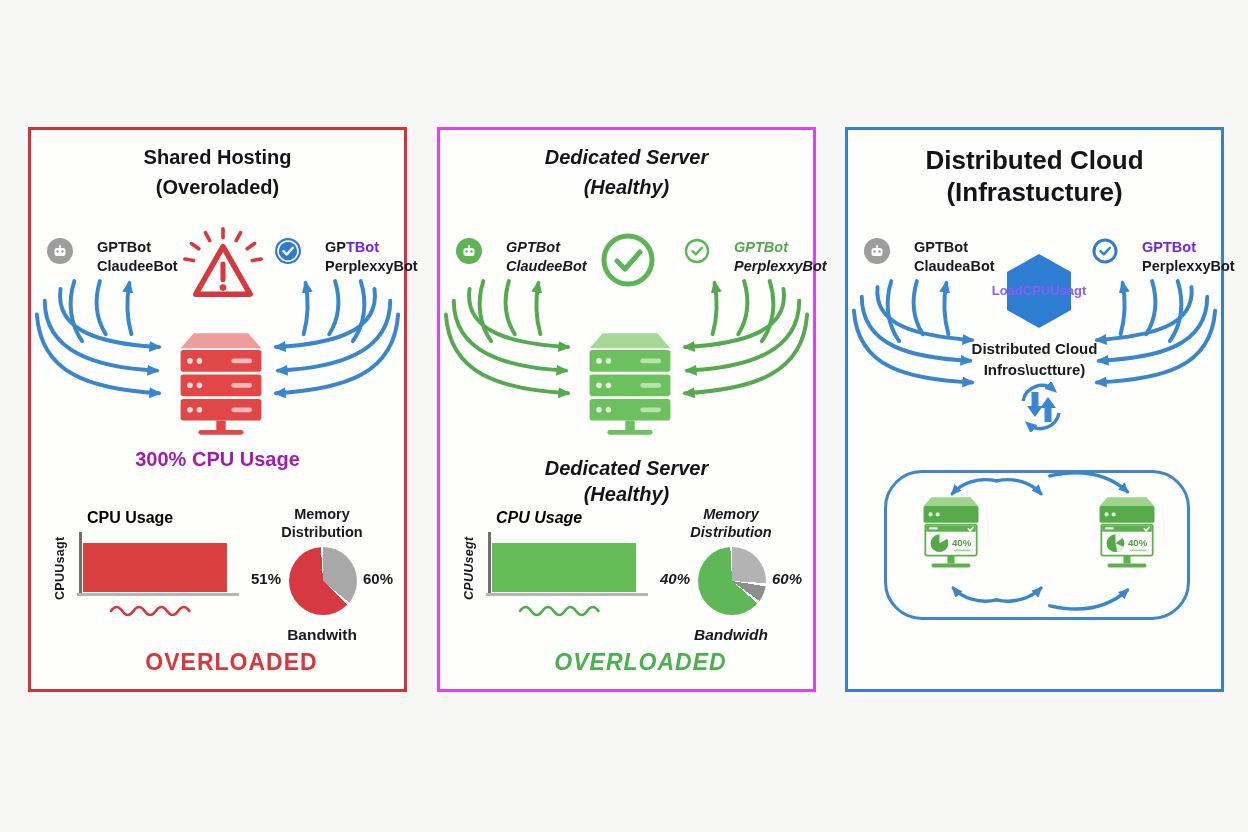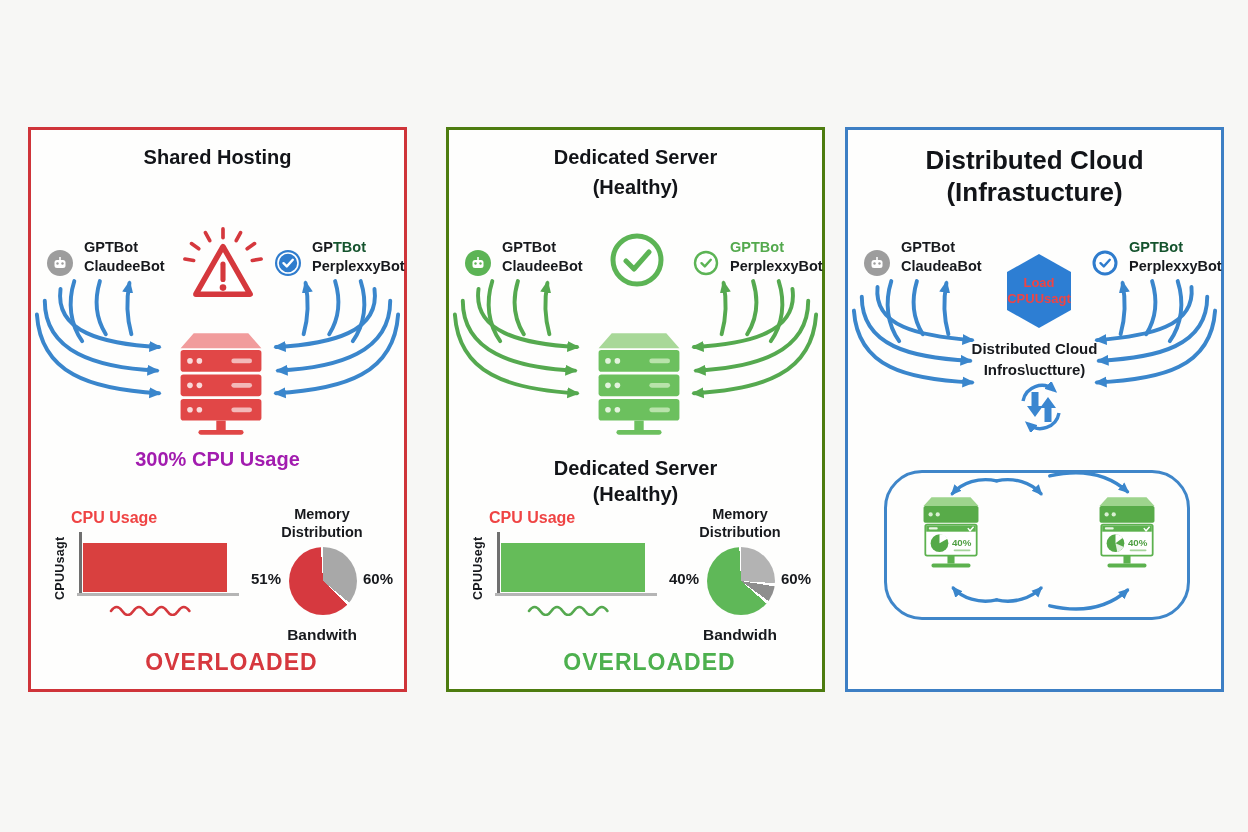--- a/index.html
+++ b/index.html
@@ -1,49 +1,49 @@
 <!DOCTYPE html>
 <html><head>
 <meta charset="utf-8">
 <style>
   html,body{margin:0;padding:0;}
   .canvas{position:relative;width:1248px;height:832px;background:#f7f7f5;
     font-family:"Liberation Sans",sans-serif;overflow:hidden;color:#17191d;}
   .panel{position:absolute;top:127px;width:379px;height:565px;background:#fefefd;box-sizing:border-box;}
   .p1{left:28px;border:3px solid #cf3439;}
-  .p2{left:446px;border:3px solid #4d7c0f;}
+  .p2{left:437px;border:3px solid #d946ef;font-style:italic;}
   .p3{left:845px;border:3px solid #3d7fc4;}
   .flow{position:absolute;left:0;top:0;width:100%;height:100%;z-index:1;}
   .panel>div,.panel>header{z-index:2;}
   .title{position:absolute;top:12px;left:0;right:0;text-align:center;font-size:20px;font-weight:700;line-height:30px;color:#121418;}
   .p3 .title{font-size:26px;line-height:32px;top:14px;}
   
-  .bot{position:absolute;display:flex;align-items:flex-end;gap:11px;}
+  .bot{position:absolute;display:flex;gap:24px;}
   .badge{width:26px;height:26px;display:inline-block;flex:0 0 auto;}
   .badge svg{width:100%;height:100%;display:block;}
   .bot-lines{display:flex;flex-direction:column;font-size:14.5px;font-weight:700;line-height:19px;white-space:nowrap;}
-  .t-blue{color:#14532d;} .t-green{color:#53a94d;}
+  .t-blue{color:#6d28d9;} .t-green{color:#53a94d;}
   .bot-left{left:16px;top:108px;}
   .bot-right{left:244px;top:108px;}
   
   .warning{position:absolute;left:148px;top:96px;width:88px;height:80px;}
   .bigcheck{position:absolute;left:160px;top:102px;width:56px;height:56px;}
   .healthy{position:absolute;left:0;right:0;top:158px;text-align:center;font-size:13.5px;font-weight:700;color:#56b050;letter-spacing:.5px;}
   .hex{position:absolute;left:159px;top:124px;width:64px;height:74px;}
   .hex svg{position:absolute;inset:0;}
-  .hex .hextext{position:absolute;inset:0;display:flex;flex-direction:column;align-items:center;justify-content:center;
-    color:#ef4444;font-size:13px;font-weight:700;line-height:16px;}
+  .hex .hextext{position:absolute;inset:0;display:flex;flex-direction:row;align-items:center;justify-content:center;
+    color:#8b5cf6;font-size:13px;font-weight:700;line-height:16px;}
   
   .server{position:absolute;left:143px;top:200px;width:94px;height:106px;}
   .server svg{width:100%;height:100%;}
   .cpu300{position:absolute;left:0;right:0;top:318px;text-align:center;font-size:20px;font-weight:700;color:#a21caf;}
   .caption2{position:absolute;left:0;right:0;top:325px;text-align:center;font-size:20px;font-weight:700;line-height:26px;color:#121418;}
   
   .bargroup{position:absolute;left:20px;top:379px;width:170px;}
-  .bartitle{margin-left:20px;font-size:16px;font-weight:700;color:#ef4444;}
+  .bartitle{margin-left:36px;font-size:16px;font-weight:700;color:#000000;}
   .plot{position:relative;height:62px;margin-top:5px;}
   .ylab{position:absolute;left:2px;top:-6px;height:74px;writing-mode:vertical-rl;transform:rotate(180deg);
     display:flex;align-items:center;font-size:12.5px;font-weight:700;letter-spacing:.3px;}
   .yaxis{position:absolute;left:28px;top:0;bottom:0;width:2.5px;background:#6f6f6f;}
   .xaxis{position:absolute;left:26px;right:-18px;bottom:-2px;height:3.5px;background:#b5b5b5;}
   .bar{position:absolute;left:32px;right:-6px;top:11px;bottom:2px;}
   .bar-red{background:#d9403f;} .bar-green{background:#65bc59;}
   .squiggle{display:block;margin:10px 0 0 58px;}
   
   .piegroup{position:absolute;left:210px;top:375px;width:162px;}
@@ -89,20 +89,21 @@
         <path d="M 309,152 C 315,172 313,190 303,206"></path>
         <path d="M 277,206 C 282,188 282,170 279,154" marker-end="url(#ah1)"></path>
         <path d="M 349,160 C 355,204 305,216 249,219" marker-end="url(#ah1)"></path>
         <path d="M 365,172 C 365,224 313,240 251,243" marker-end="url(#ah1)"></path>
         <path d="M 373,186 C 369,246 319,262 249,266" marker-end="url(#ah1)"></path>
       </g>
     </svg>
 
     <header class="title">
       <div>Shared Hosting</div>
+      <div>(Overoladed)</div>
     </header>
 
     <div class="bot bot-left">
       <span class="badge">
         <svg viewBox="0 0 26 26">
             <circle cx="13" cy="13" r="13" fill="#9d9d9d"></circle>
           <line x1="13" y1="7" x2="13" y2="10" stroke="#fff" stroke-width="1.6"></line>
           <rect x="7.5" y="10" width="11" height="8" rx="2.5" fill="#fff"></rect>
           <circle cx="10.5" cy="13.5" r="1.2" fill="#9d9d9d"></circle>
             <circle cx="15.5" cy="13.5" r="1.2" fill="#9d9d9d"></circle>

